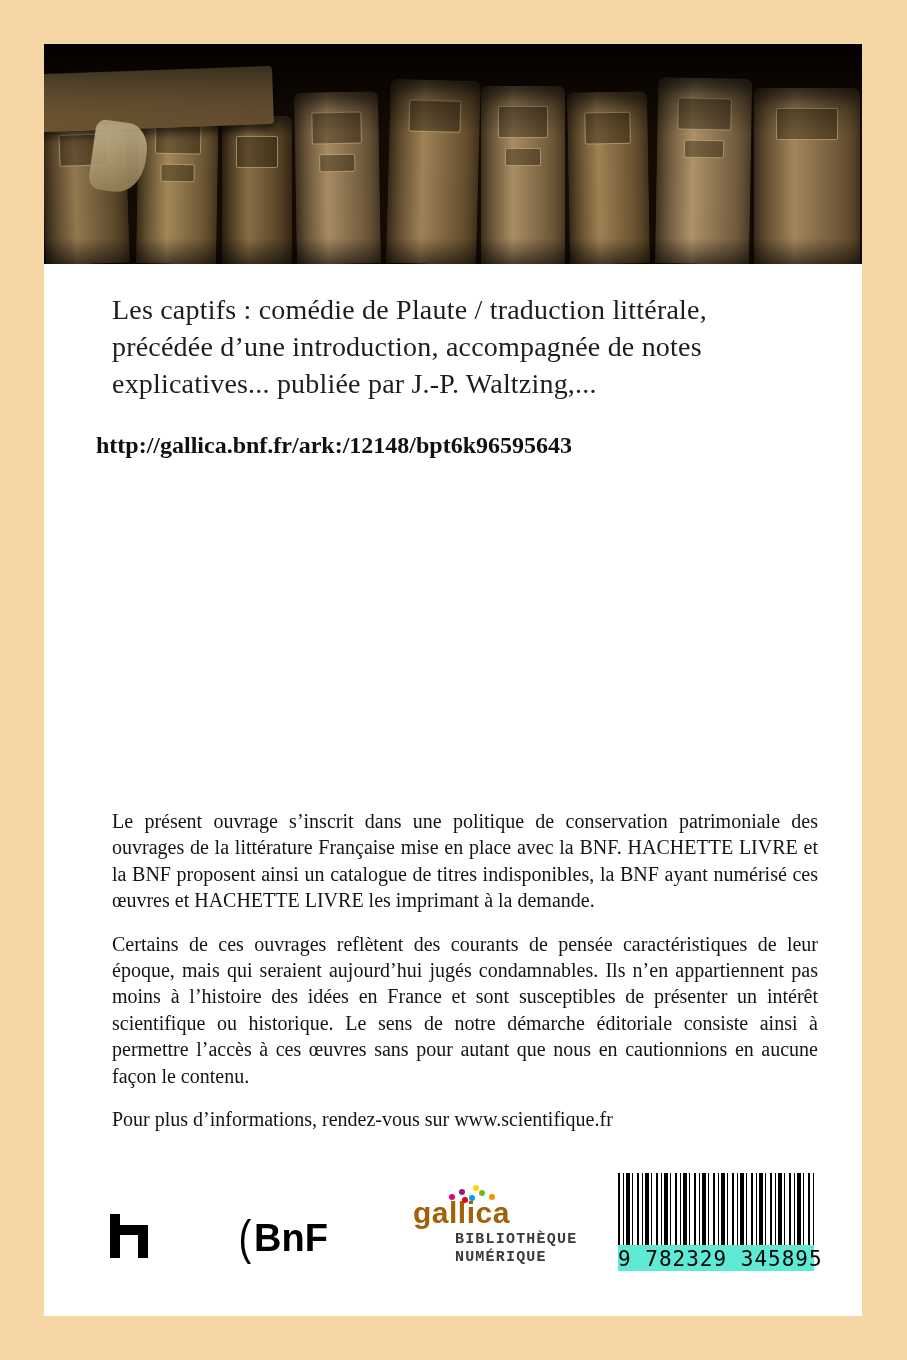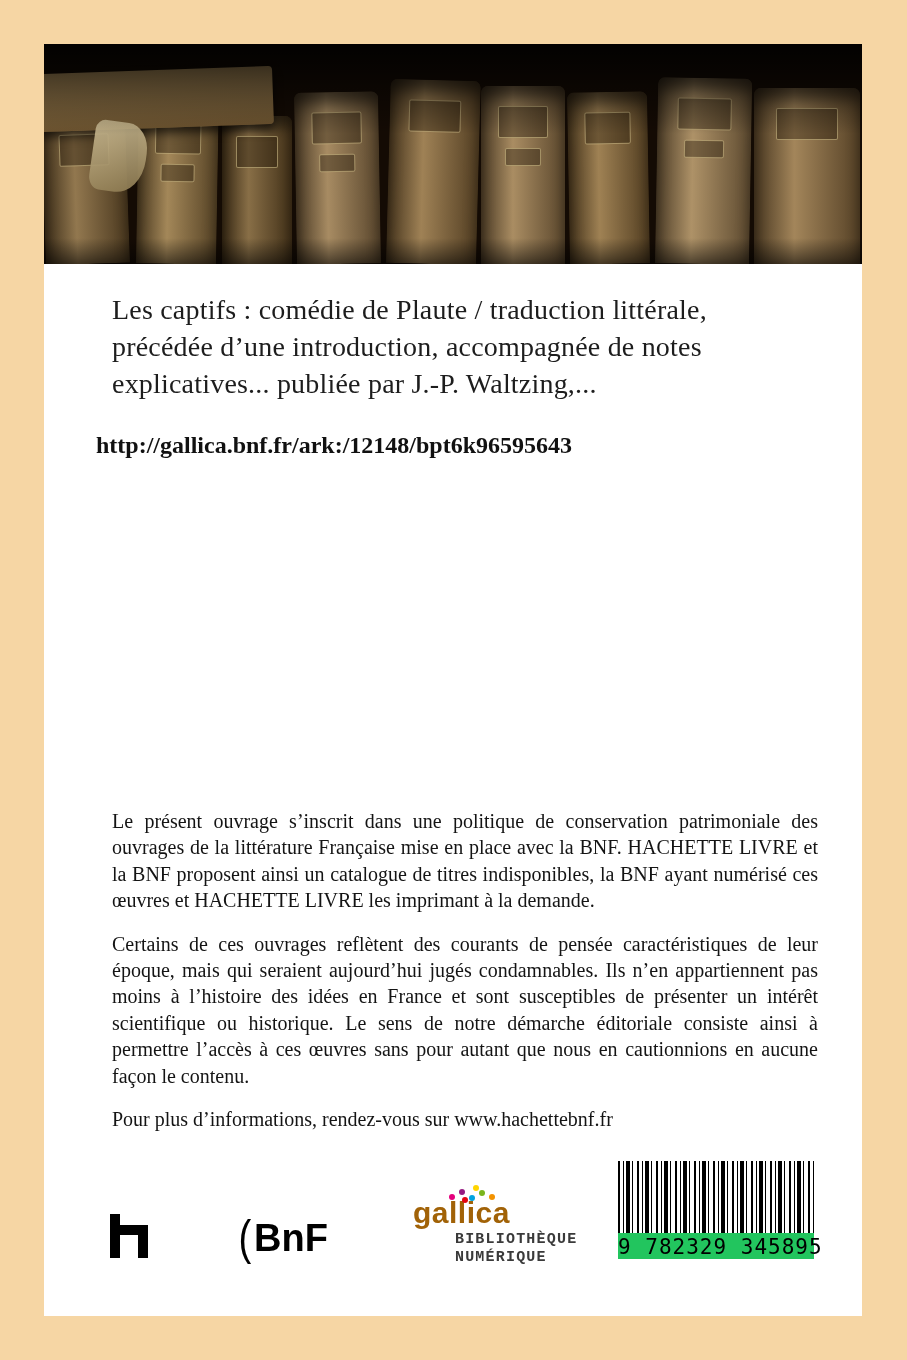--- a/index.html
+++ b/index.html
@@ -84,21 +84,21 @@
   .hachette .sub{font-size:15px;font-weight:600;color:#000;letter-spacing:7px;margin-top:4px;margin-left:52px;}
   .bnf{margin-bottom:16px;font-weight:bold;color:#000;display:flex;align-items:center;}
   .bnf .paren{font-size:48px;font-weight:400;line-height:.8;margin-right:1px;transform:scaleX(.8);}
   .bnf .name{font-size:38px;letter-spacing:0;}
   .gallica{position:relative;margin-bottom:8px;width:120px;}
   .gallica .name{font-size:30px;font-weight:600;color:#a16207;letter-spacing:.5px;line-height:1;}
   .gallica .subs{font-size:15px;color:#3a3a3a;letter-spacing:1.2px;line-height:1.25;margin-top:3px;margin-left:42px;font-weight:600;font-family:Liberation Mono, monospace;}
   .dot{position:absolute;width:6px;height:6px;border-radius:50%;}
   
   .barcode{
-    width:196px;height:98px;background:#22c55e;margin-bottom:17px;
+    width:196px;height:98px;background:#5eead4;margin-bottom:5px;
     display:flex;flex-direction:column;
   }
   .bars{
     flex:1;
     background:repeating-linear-gradient(90deg,
       #000 0 2px, #fff 2px 5px,
       #000 5px 6px, #fff 6px 8px,
       #000 8px 12px, #fff 12px 14px,
       #000 14px 15px, #fff 15px 19px);
   }
@@ -150,21 +150,21 @@
     <div class="shade-top"></div>
     <div class="shade-bottom"></div>
   </div>
 
   <div class="title">Les captifs : comédie de Plaute / traduction littérale, précédée d’une introduction, accompagnée de notes explicatives... publiée par J.-P. Waltzing,...</div>
   <div class="url">http://gallica.bnf.fr/ark:/12148/bpt6k96595643</div>
 
   <div class="body-block">
     <p>Le présent ouvrage s’inscrit dans une politique de conservation patrimoniale des ouvrages de la littérature Française mise en place avec la BNF. HACHETTE LIVRE et la BNF proposent ainsi un catalogue de titres indisponibles, la BNF ayant numérisé ces œuvres et HACHETTE LIVRE les imprimant à la demande.</p>
     <p>Certains de ces ouvrages reflètent des courants de pensée caractéristiques de leur époque, mais qui seraient aujourd’hui jugés condamnables. Ils n’en appartiennent pas moins à l’histoire des idées en France et sont susceptibles de présenter un intérêt scientifique ou historique. Le sens de notre démarche éditoriale consiste ainsi à permettre l’accès à ces œuvres sans pour autant que nous en cautionnions en aucune façon le contenu.</p>
-    <p class="info">Pour plus d’informations, rendez-vous sur www.hachettebnf.fr</p>
+    <p class="info">Pour plus d’informations, rendez-vous sur www.scientifique.fr</p>
   </div>
 
   <div class="footer">
 
     <div class="hachette">
       <span>
         <svg width="44" height="48" viewBox="0 0 44 48" xmlns="http://www.w3.org/2000/svg">
           <rect x="2" y="2" width="10" height="44" fill="#000"></rect>
           <rect x="2" y="13" width="38" height="10" fill="#000"></rect>
           <rect x="30" y="13" width="10" height="33" fill="#000"></rect>

